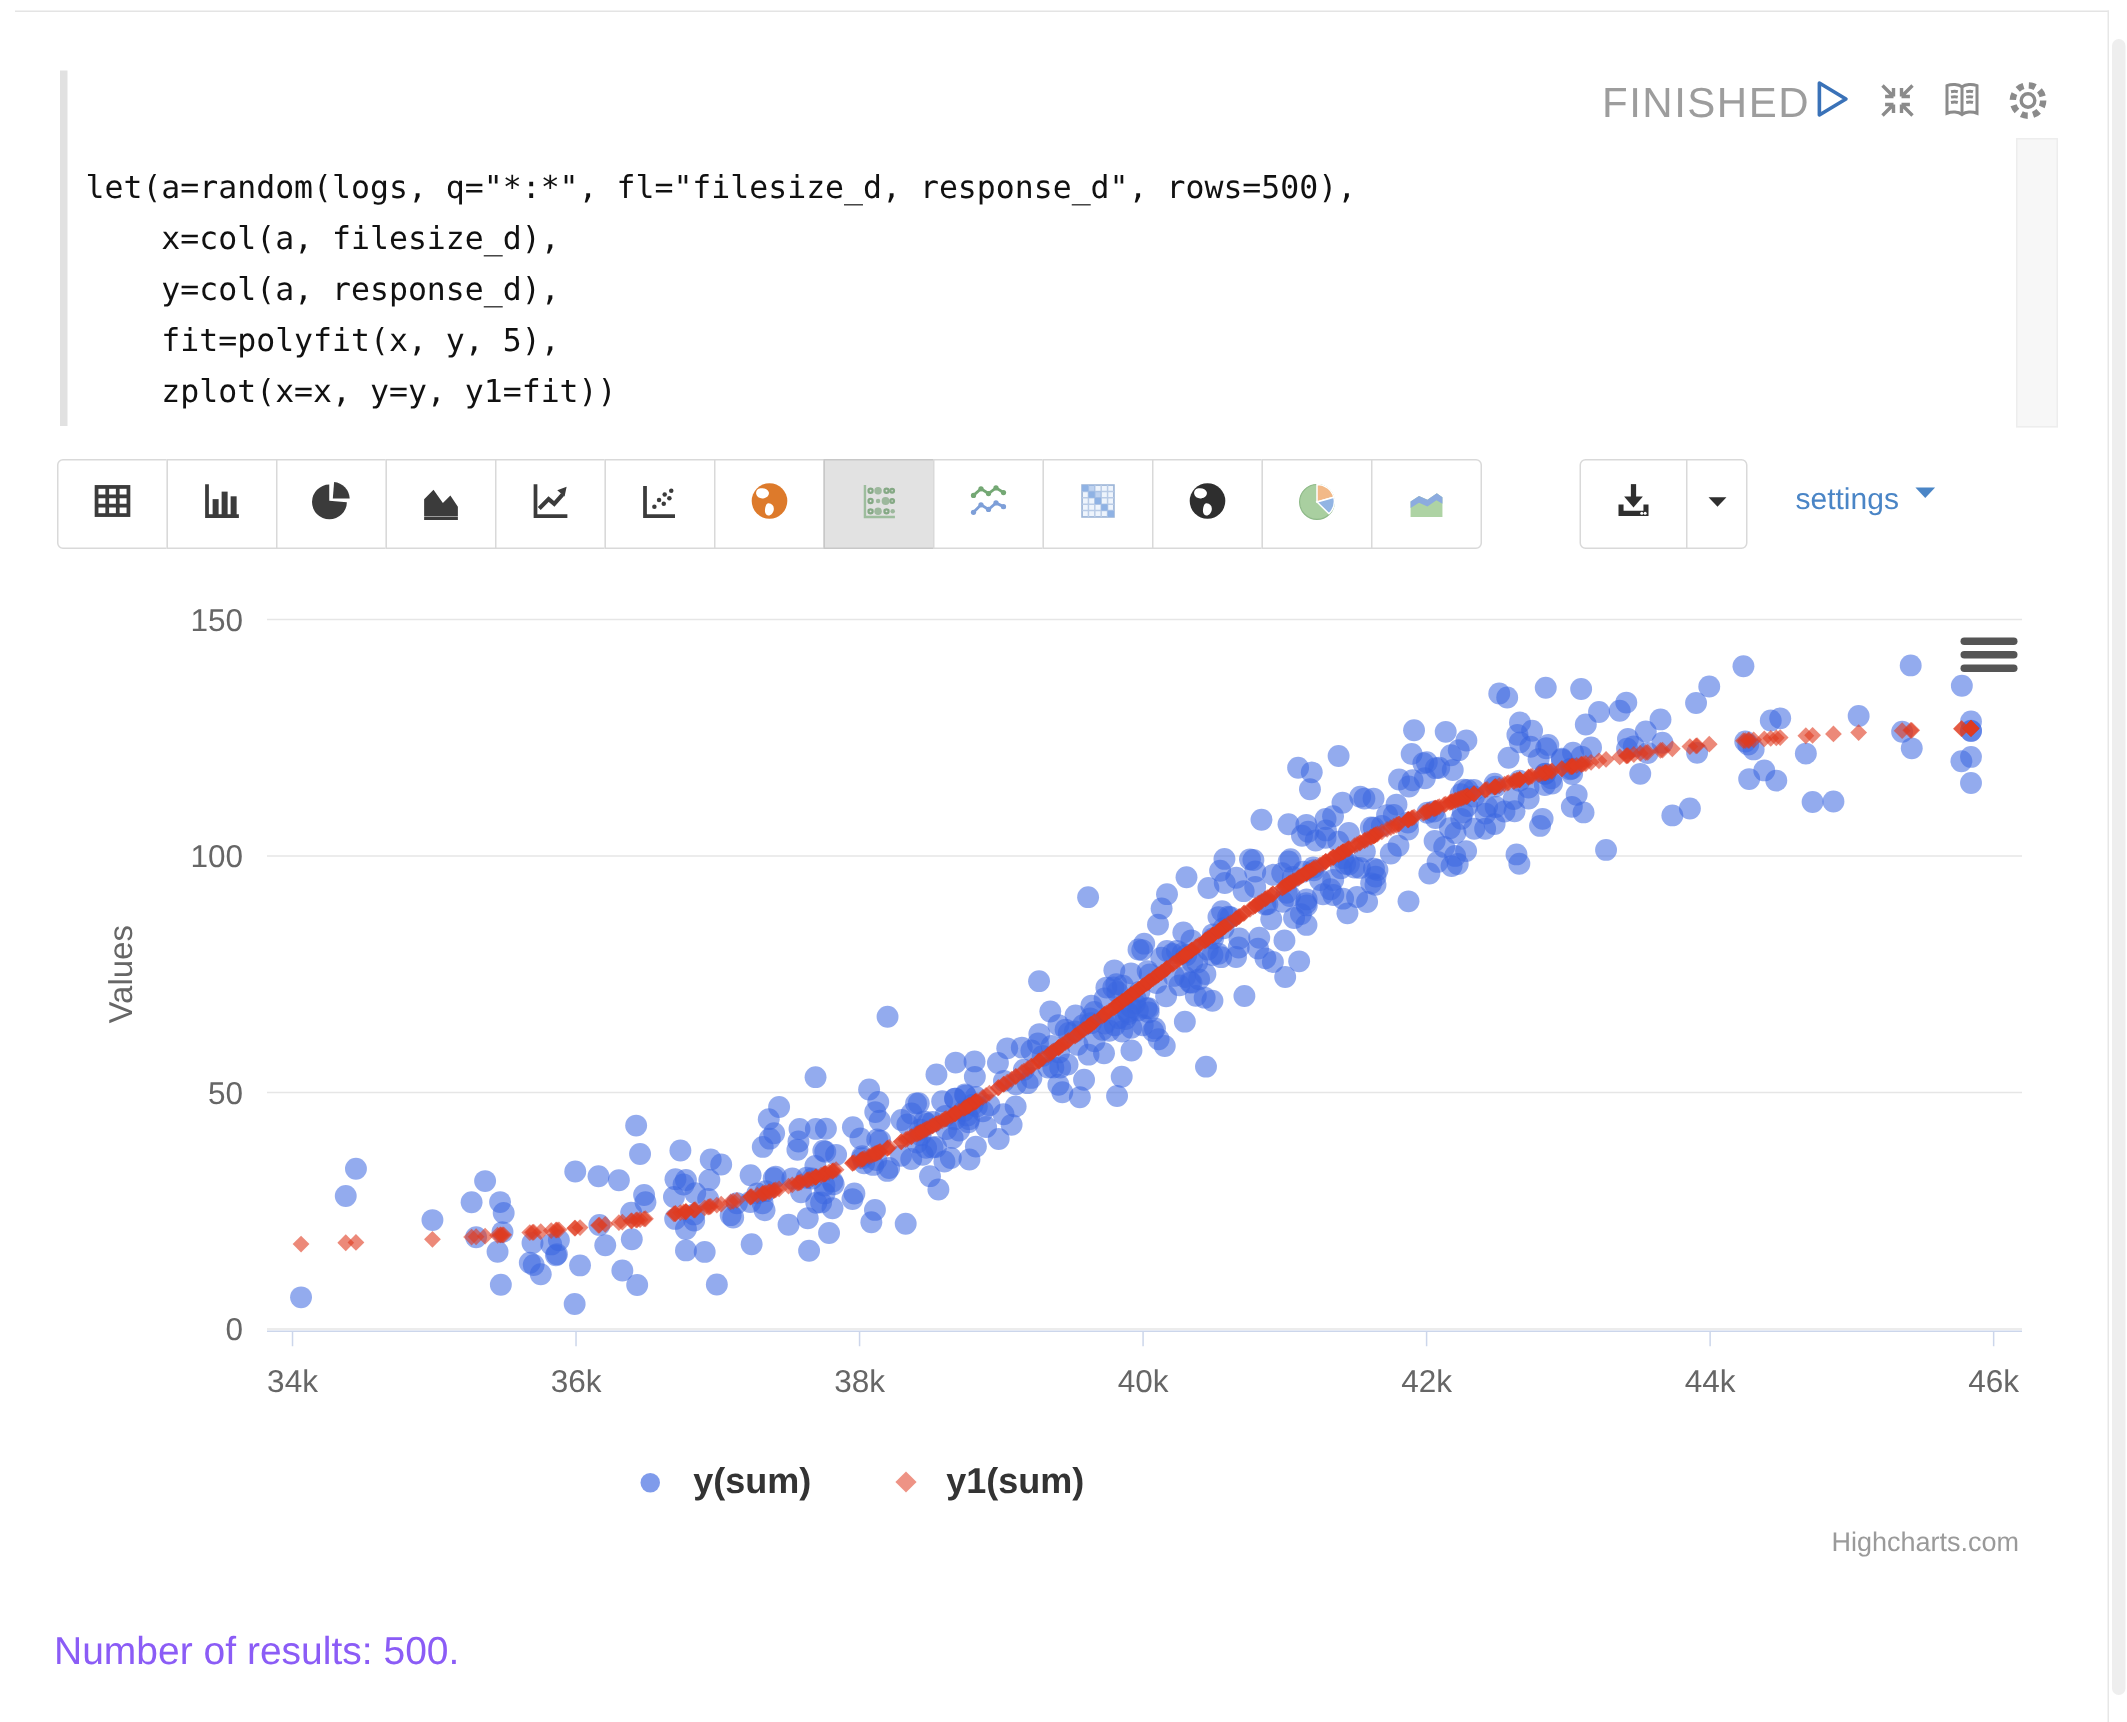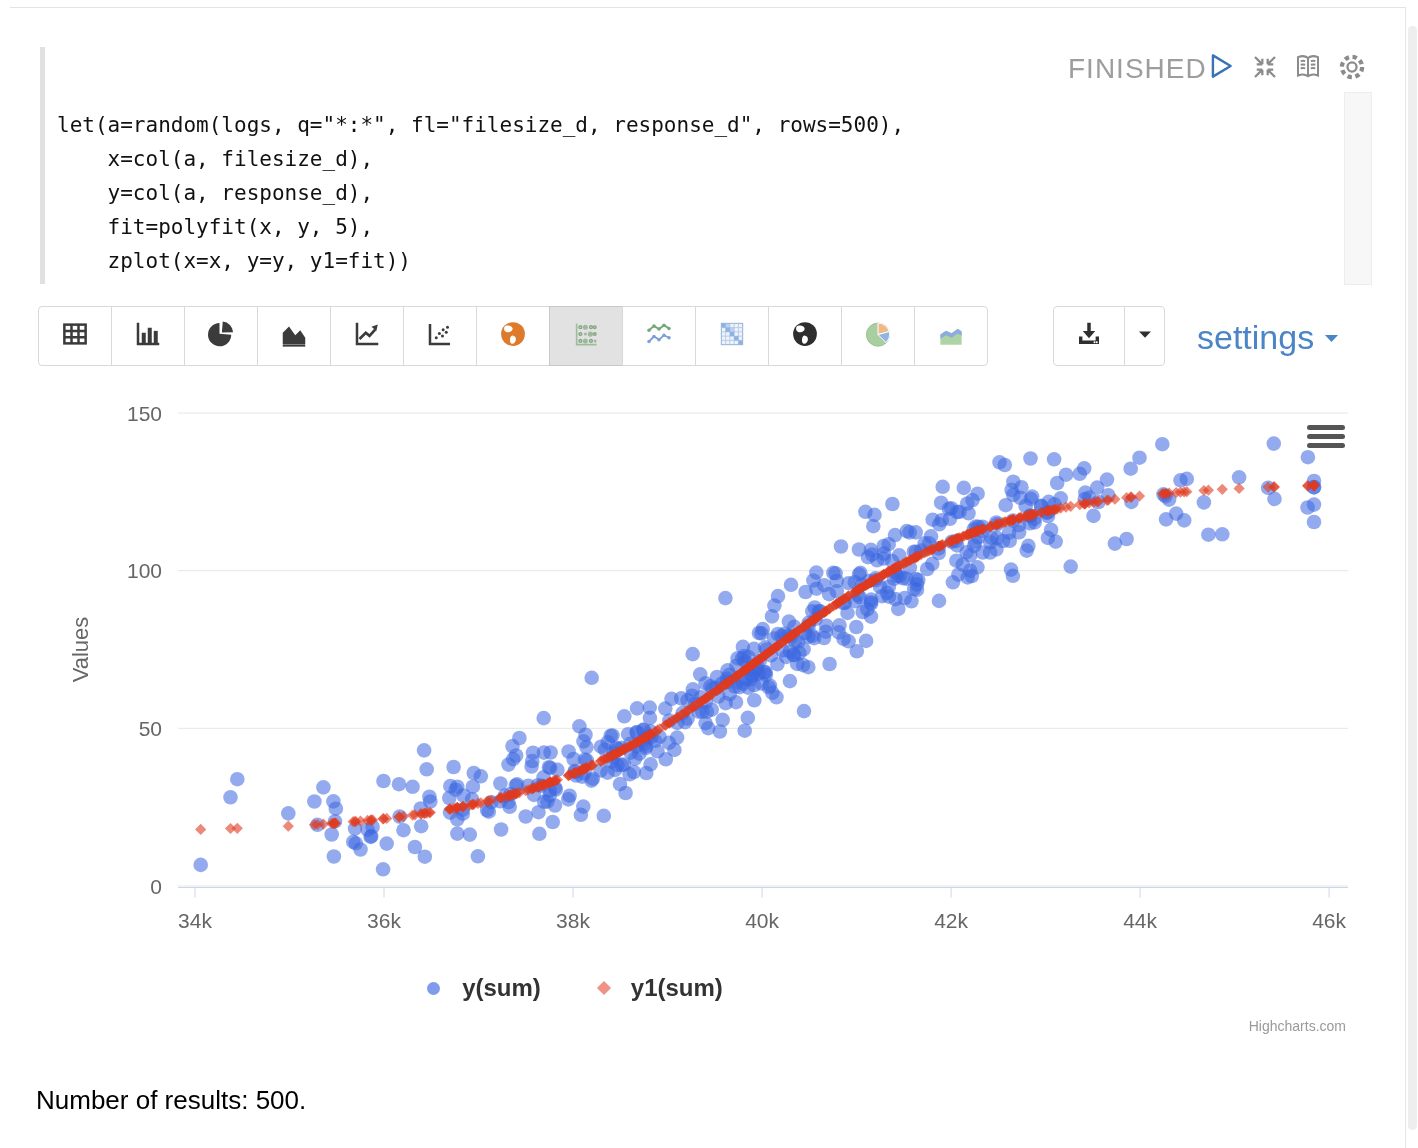--- a/index.html
+++ b/index.html
@@ -23,32 +23,32 @@
   .tbtn{width:74px;height:60px;background:#fff;border:1px solid #d9d9d9;margin-left:-1px;
         display:flex;align-items:center;justify-content:center;box-sizing:border-box;cursor:pointer}
   .tbtn:first-child{margin-left:0;border-radius:4px 0 0 4px}
   .tbtn:last-child{border-radius:0 4px 4px 0}
   .tbtn.selected{background:#e2e2e2;border-color:#c8c8c8}
   .dl-group{left:1053px;top:306px;display:flex}
   .gbtn{height:60px;background:#fff;border:1px solid #d9d9d9;display:flex;align-items:center;
         justify-content:center;box-sizing:border-box;cursor:pointer}
   .gbtn.dl{width:72px;border-radius:4px 0 0 4px}
   .gbtn.caret{width:41px;margin-left:-1px;border-radius:0 4px 4px 0}
-  .settings-btn{left:1197px;top:318px;display:flex;align-items:flex-start;gap:7px;font-size:34px;
+  .settings-btn{left:1197px;top:318px;display:flex;align-items:flex-end;gap:7px;font-size:20px;
         color:#4a85c6;cursor:pointer}
   
   #chart-svg{left:0;top:400px}
   .hamburger{left:1307px;top:425px;width:38px;cursor:pointer}
   .hamburger .bar{height:5px;background:#555;border-radius:2.5px;margin-bottom:4px}
   .legend{left:0;top:974px;width:1150px;display:flex;justify-content:center;gap:58px}
   .legend-item{display:flex;align-items:center;gap:22px;font-size:24px;font-weight:bold;color:#333;cursor:pointer}
   .legend-dot{width:13px;height:13px;border-radius:50%}
   .legend-diamond{width:10px;height:10px;transform:rotate(45deg)}
-  .credits{right:72px;top:1018px;font-size:14px;color:#9a9a9a;cursor:pointer}
-  .results{left:36px;top:1085px;font-size:26px;color:#000000}
+  .credits{right:72px;top:1018px;font-size:18px;color:#9a9a9a;cursor:pointer}
+  .results{left:36px;top:1085px;font-size:26px;color:#8b5cf6}
 </style>
 </head>
 <body>
 
 <div class="abs panel-top"></div>
 <div class="abs panel-right"></div>
 <div class="abs page-scrollbar"></div>
 
 <span class="abs status">FINISHED</span>
 <span class="abs icon-btn" style="left:1202px;top:48px">

